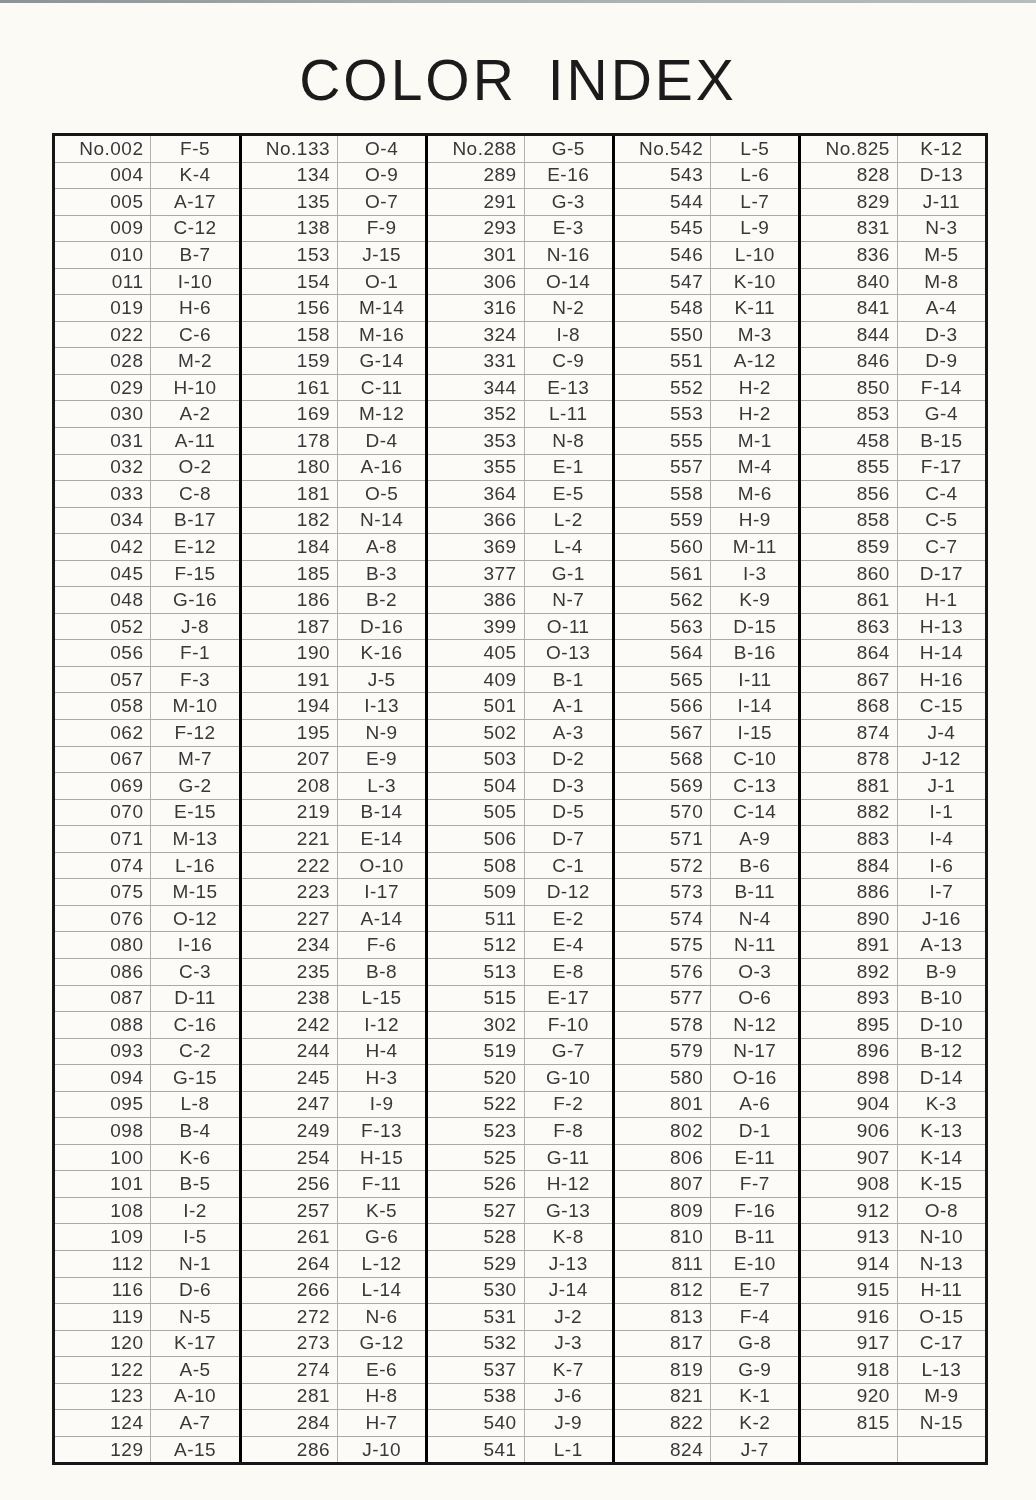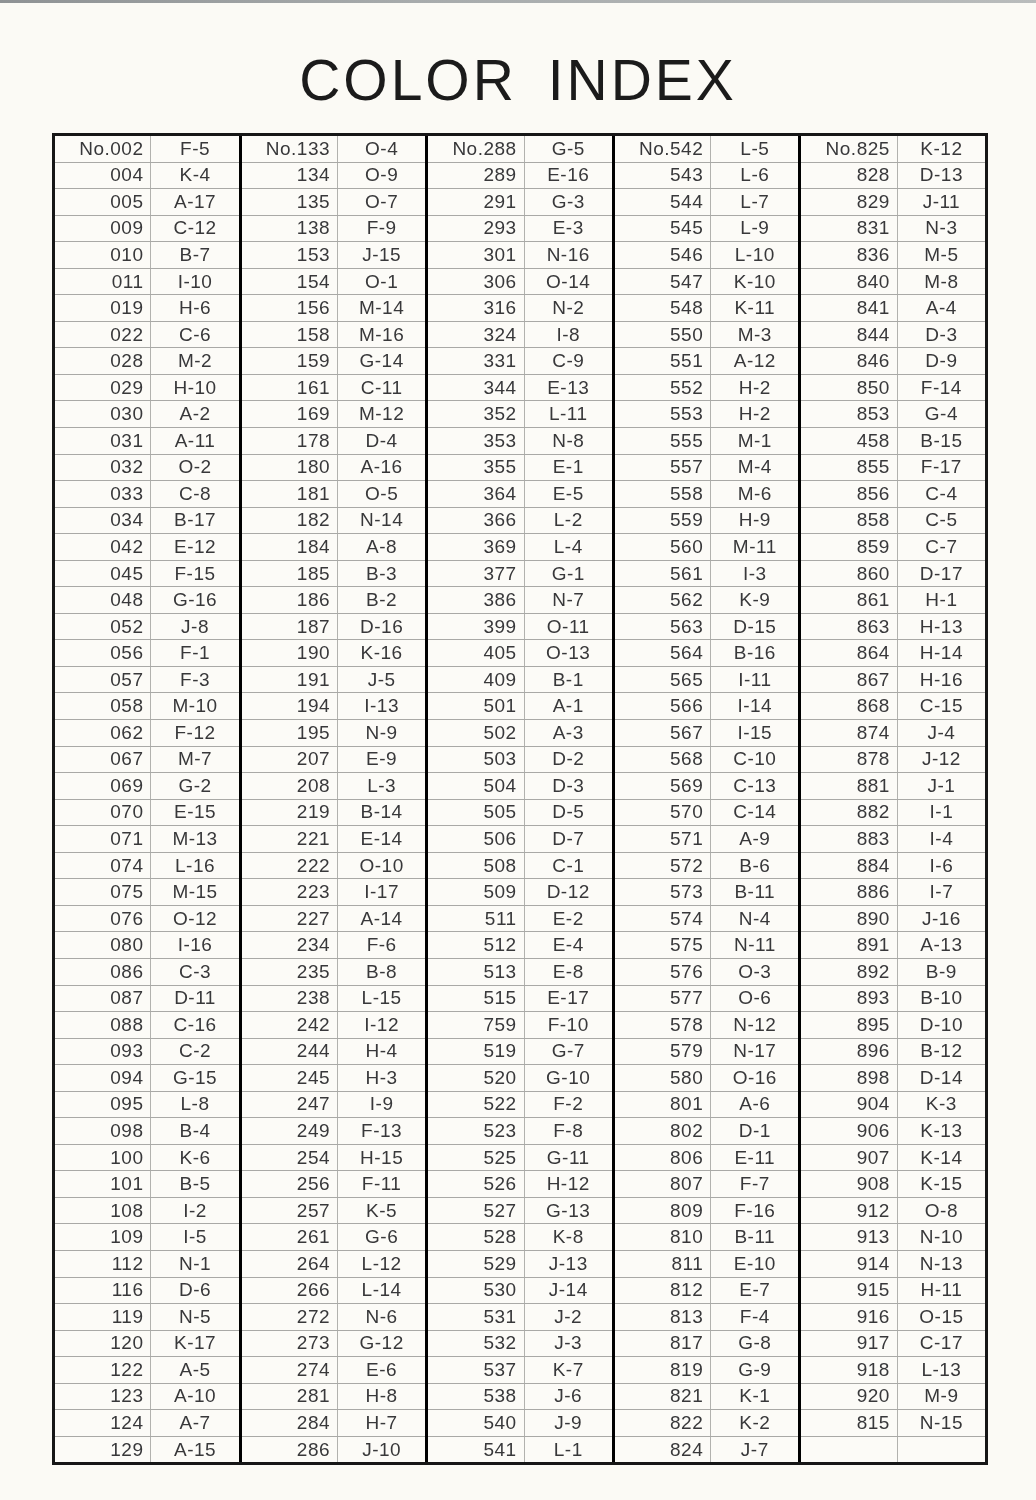--- a/index.html
+++ b/index.html
@@ -616,21 +616,21 @@
       </div>
       <div class="t-row">
         <div class="cell no">513</div>
         <div class="cell code">E-8</div>
       </div>
       <div class="t-row">
         <div class="cell no">515</div>
         <div class="cell code">E-17</div>
       </div>
       <div class="t-row">
-        <div class="cell no">759</div>
+        <div class="cell no">302</div>
         <div class="cell code">F-10</div>
       </div>
       <div class="t-row">
         <div class="cell no">519</div>
         <div class="cell code">G-7</div>
       </div>
       <div class="t-row">
         <div class="cell no">520</div>
         <div class="cell code">G-10</div>
       </div>

